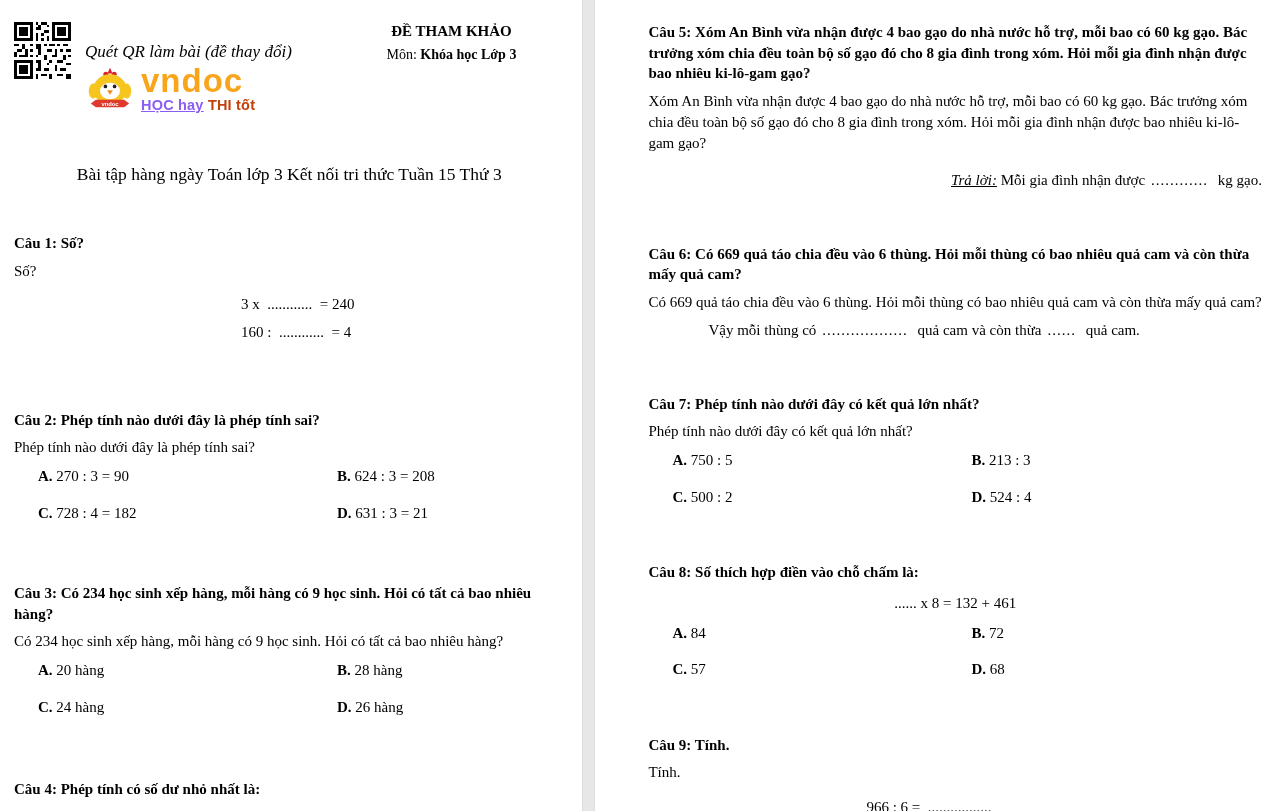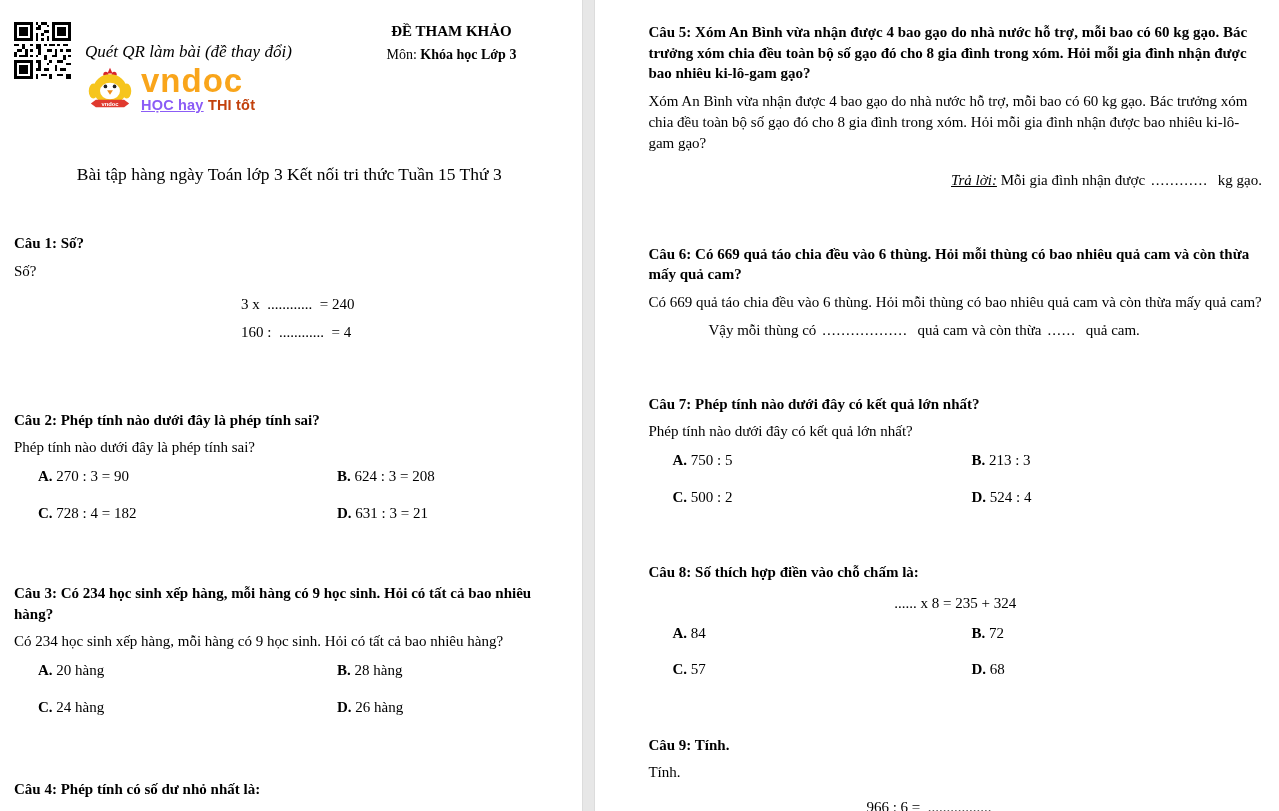--- a/index.html
+++ b/index.html
@@ -256,21 +256,21 @@
       <div class="options">
         <div><span class="opt-label">A.</span> <span>750 : 5</span></div>
         <div><span class="opt-label">B.</span> <span>213 : 3</span></div>
         <div><span class="opt-label">C.</span> <span>500 : 2</span></div>
         <div><span class="opt-label">D.</span> <span>524 : 4</span></div>
       </div>
     </div>
 
     <div class="question">
       <div class="q-heading">Câu 8: Số thích hợp điền vào chỗ chấm là:</div>
-      <div class="eq-center">...... x 8 = 235 + 324</div>
+      <div class="eq-center">...... x 8 = 132 + 461</div>
       <div class="options">
         <div><span class="opt-label">A.</span> <span>84</span></div>
         <div><span class="opt-label">B.</span> <span>72</span></div>
         <div><span class="opt-label">C.</span> <span>57</span></div>
         <div><span class="opt-label">D.</span> <span>68</span></div>
       </div>
     </div>
 
     <div class="question">
       <div class="q-heading">Câu 9: Tính.</div>

